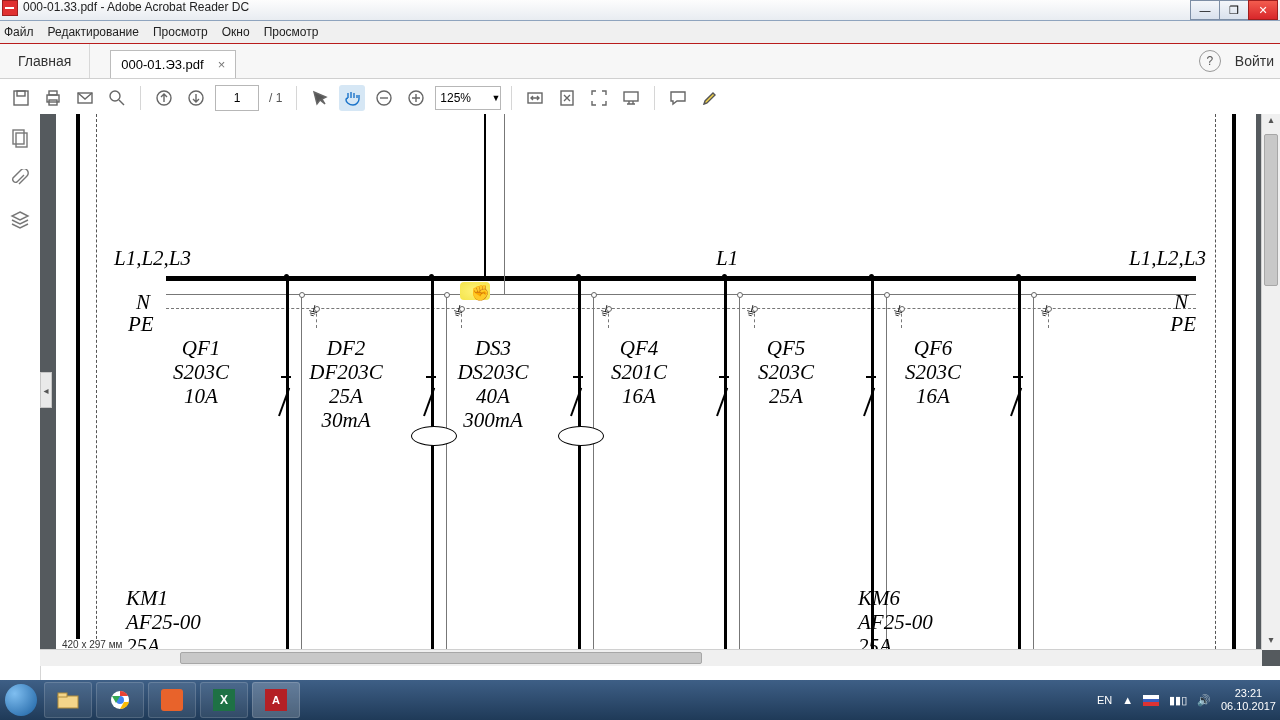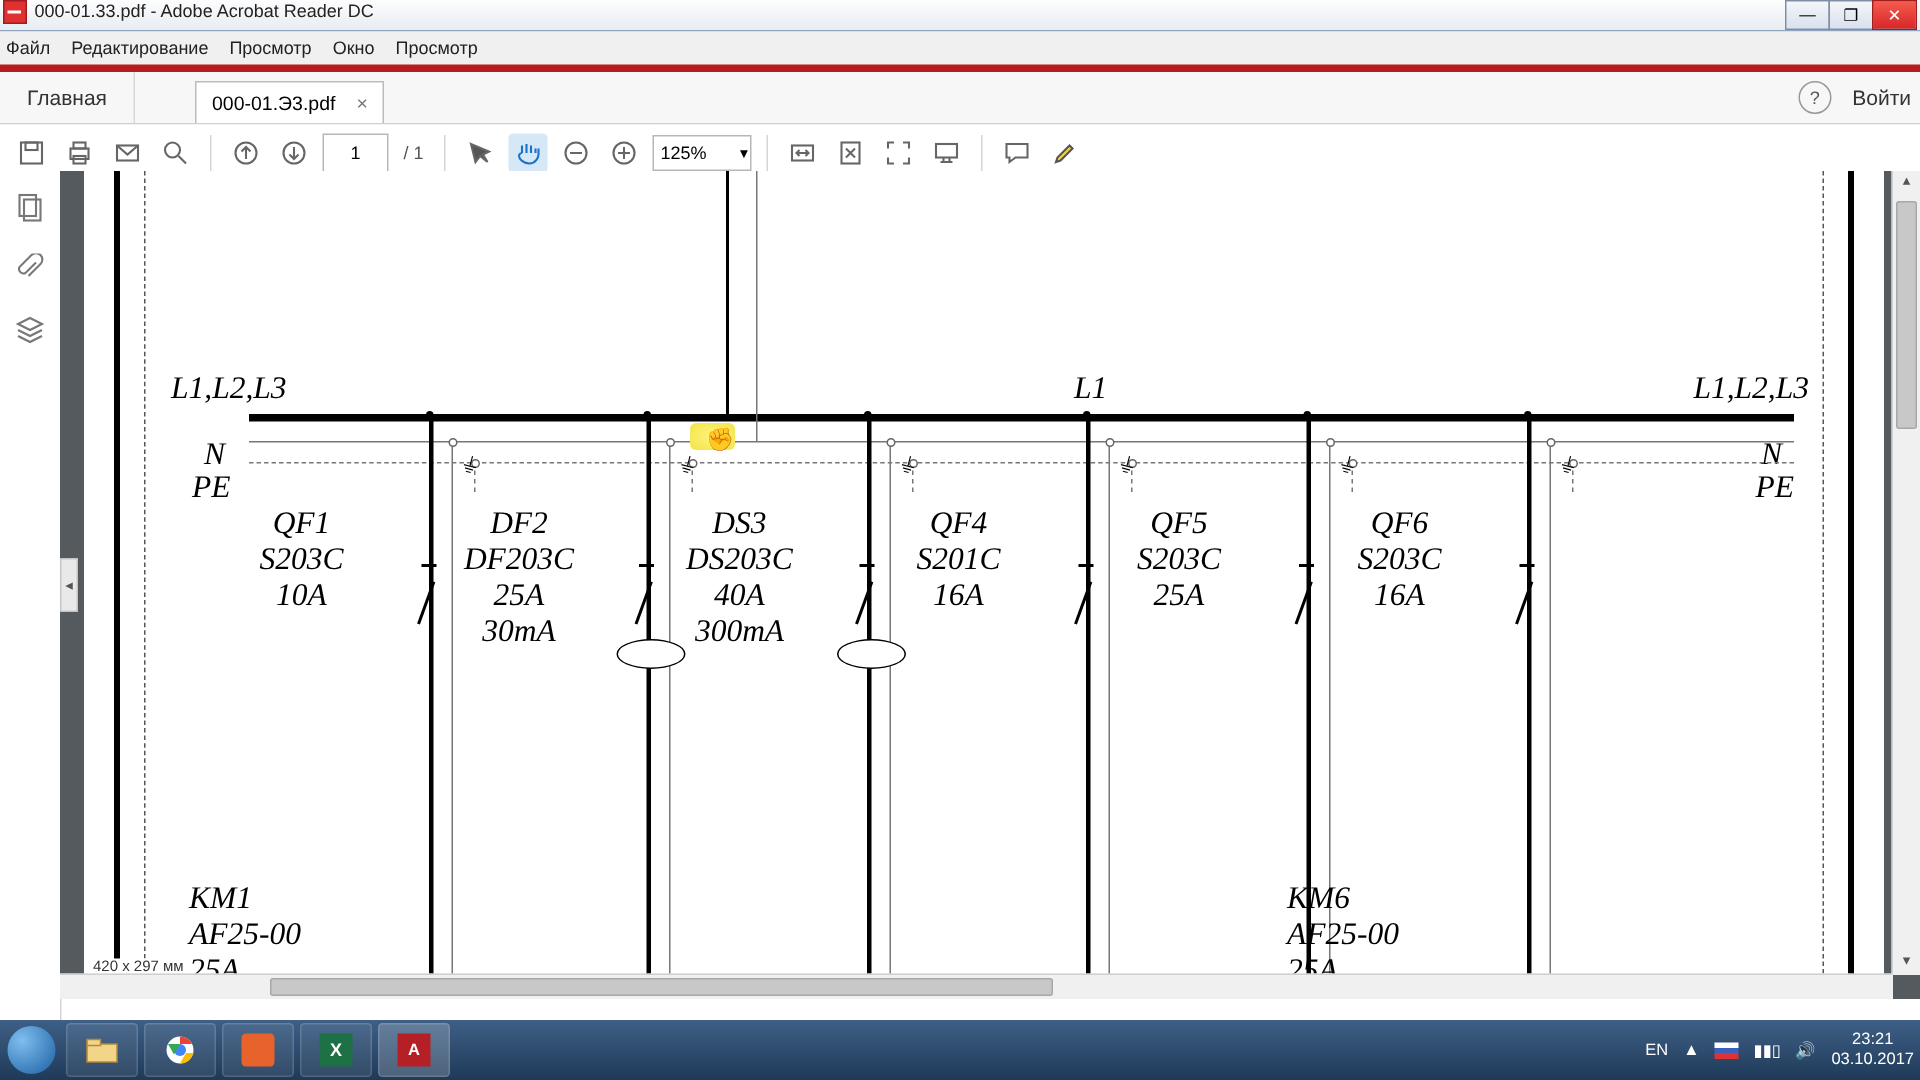--- a/index.html
+++ b/index.html
@@ -5,27 +5,27 @@
   html,body{margin:0;padding:0;font-family:"Segoe UI",Tahoma,sans-serif;font-size:12px;background:#fff;overflow:hidden;width:1280px;height:720px;}
   
   .titlebar{height:20px;background:linear-gradient(#fdfdfd,#e8ecf1);border-bottom:1px solid #8fa4be;display:flex;padding:0 2px;}
   .titlebar .pdf-ico{width:14px;height:14px;background:#e03030;border:1px solid #9e1e1e;position:relative;margin-right:5px;}
   .titlebar .pdf-ico::after{content:"";position:absolute;left:2px;top:6px;width:9px;height:2px;background:#fff;}
   .titlebar-title{color:#222;}
   .winbtns{margin-left:auto;display:flex;}
   .winbtn{width:28px;height:18px;border:1px solid #7d8ea5;display:flex;align-items:center;justify-content:center;margin-left:-1px;background:linear-gradient(#f4f6fa,#d9e1ed);font-size:11px;}
   .winbtn.close{background:linear-gradient(#f35c4e,#d8262a);color:#fff;border-color:#9e1e1e;}
   
-  .menubar{height:22px;background:#f0f0f0;border-bottom:5px solid #b91c1c;display:flex;align-items:center;padding:0 4px;}
+  .menubar{height:22px;background:#f0f0f0;border-bottom:1px solid #b91c1c;display:flex;align-items:center;padding:0 4px;}
   .menubar span{margin-right:14px;color:#222;}
   
   .tabstrip{height:34px;background:#f7f7f7;border-bottom:1px solid #d0d0d0;display:flex;align-items:stretch;}
   .bigtab{padding:0 18px;display:flex;align-items:center;font-size:14px;color:#333;}
   .bigtab.border{border-right:1px solid #d8d8d8;}
-  .doctab{display:flex;align-items:center;border:1px solid #bcbcbc;border-bottom:none;background:#fff;padding:0 10px;margin-top:6px;margin-left:40px;font-size:13px;}
+  .doctab{display:flex;align-items:center;border:1px solid #bcbcbc;border-bottom:none;background:#fff;padding:0 10px;margin-top:6px;margin-left:20px;font-size:13px;}
   .doctab .x{margin-left:14px;color:#777;}
   .rightblk{margin-left:auto;display:flex;align-items:center;padding-right:6px;}
   .help{width:20px;height:20px;border:1px solid #999;border-radius:50%;display:flex;align-items:center;justify-content:center;color:#555;margin-right:14px;}
   .login{font-size:14px;color:#333;}
   
   .toolbar{height:38px;background:#fff;border-bottom:1px solid #d0d0d0;display:flex;align-items:center;padding:0 8px;gap:6px;}
   .tb-ico{width:26px;height:26px;display:flex;align-items:center;justify-content:center;color:#555;border-radius:3px;}
   .tb-ico svg{stroke:#666;stroke-width:1.4;fill:none;}
   .tb-ico.active{background:#d6e7f5;}
   .tb-sep{width:1px;height:24px;background:#d6d6d6;margin:0 4px;}
@@ -374,16 +374,16 @@
       <div style="width:22px;height:22px;background:#b42025;color:#fff;display:flex;align-items:center;justify-content:center;font-weight:bold;font-size:11px">A</div>
     </div>
   <div class="tray">
     <span>EN</span>
     <span>▲</span>
     <div class="flag"></div>
     <span>▮▮▯</span>
     <span>🔊</span>
     <div class="clock">
       <div>23:21</div>
-        <div>03.10.2017</div>
+        <div>06.10.2017</div>
     </div>
   </div>
 </div>
 
 </body></html>

